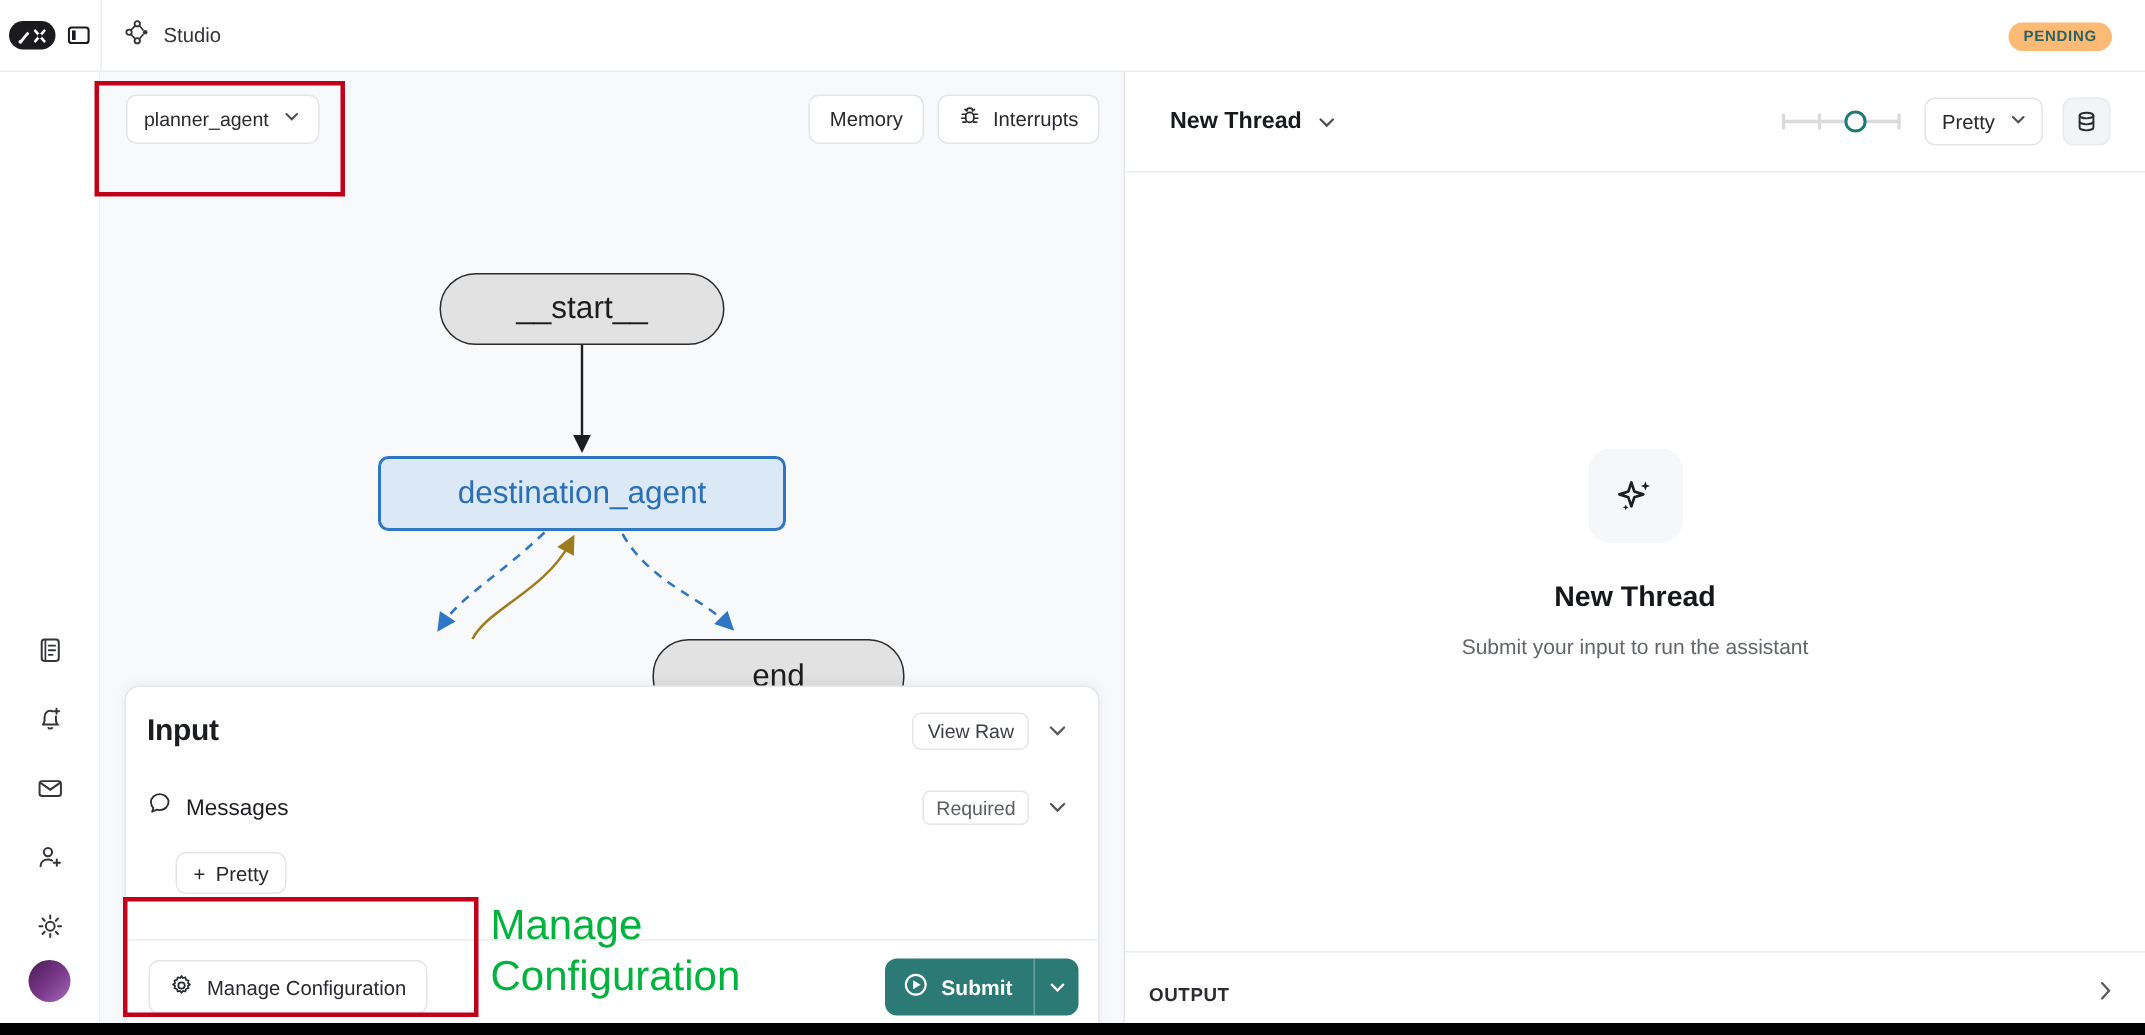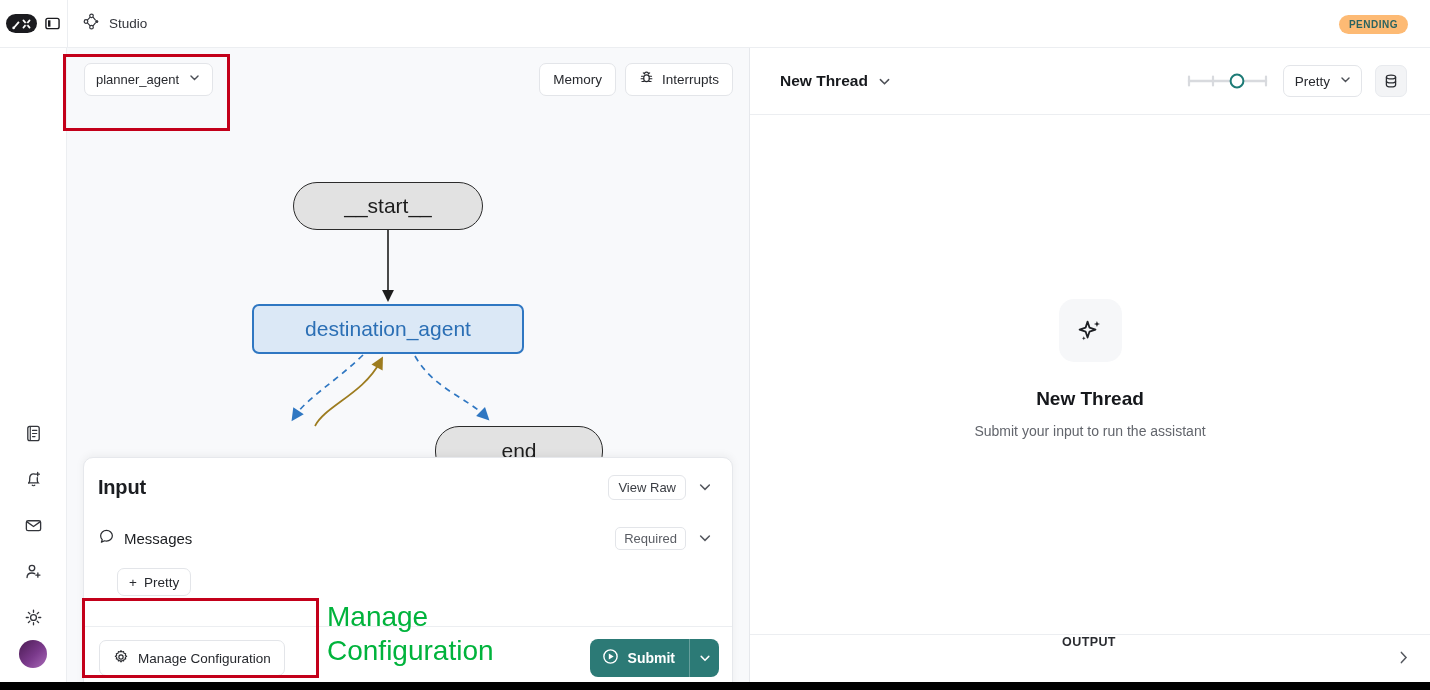--- a/index.html
+++ b/index.html
@@ -172,21 +172,20 @@
   .empty-icon {
     width: 63px; height: 63px; border-radius: 15px; background: #f6f7f9;
     display: flex; align-items: center; justify-content: center; margin-bottom: 26px;
   }
   .empty-title { font-size: 19px; font-weight: bold; color: #15171b; margin-bottom: 13px; }
   .empty-sub { font-size: 14px; color: #62656c; }
   .output-bar {
     position: absolute; left: 0; bottom: 0; width: 680px; height: 56px;
     border-top: 1px solid #eceef1; display: flex; align-items: center; padding: 0 18px 0 16px;
     cursor: pointer;
-    flex-direction: column;
   }
   .output-label { font-size: 12.5px; font-weight: bold; color: #2a2c31; letter-spacing: 0.4px; }
   .output-caret { margin-left: auto; color: #54575e; }
 
   
   .anno-box { position: absolute; border: 3px solid #c3001a; pointer-events: none; }
   #anno-agent-select { left: 63px; top: 54px; width: 167px; height: 77px; }
   #anno-manage { left: 82px; top: 598px; width: 237px; height: 80px; }
   .anno-text {
     position: absolute; color: #00b33c; font-size: 28px; line-height: 1.22;

